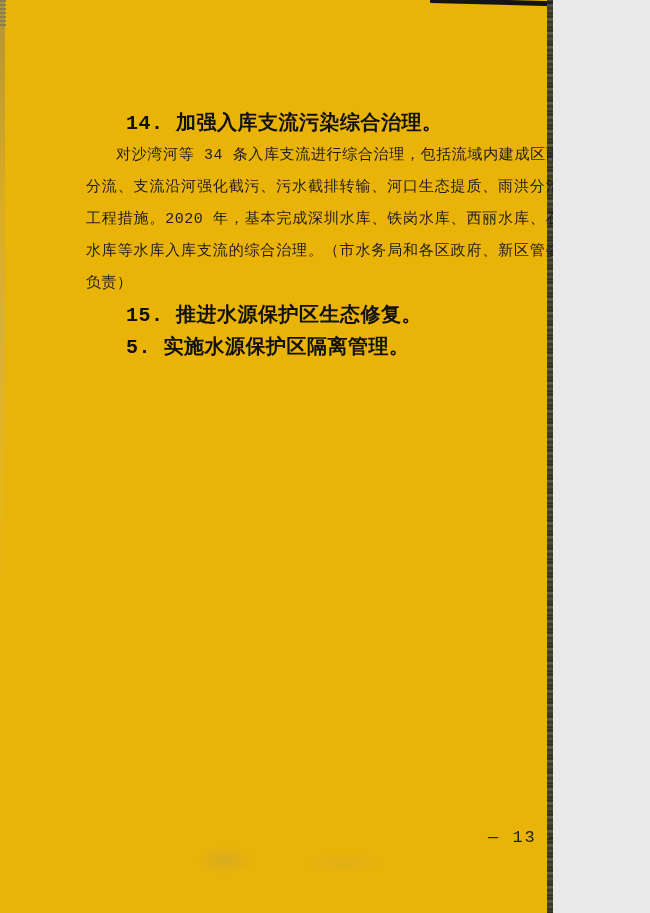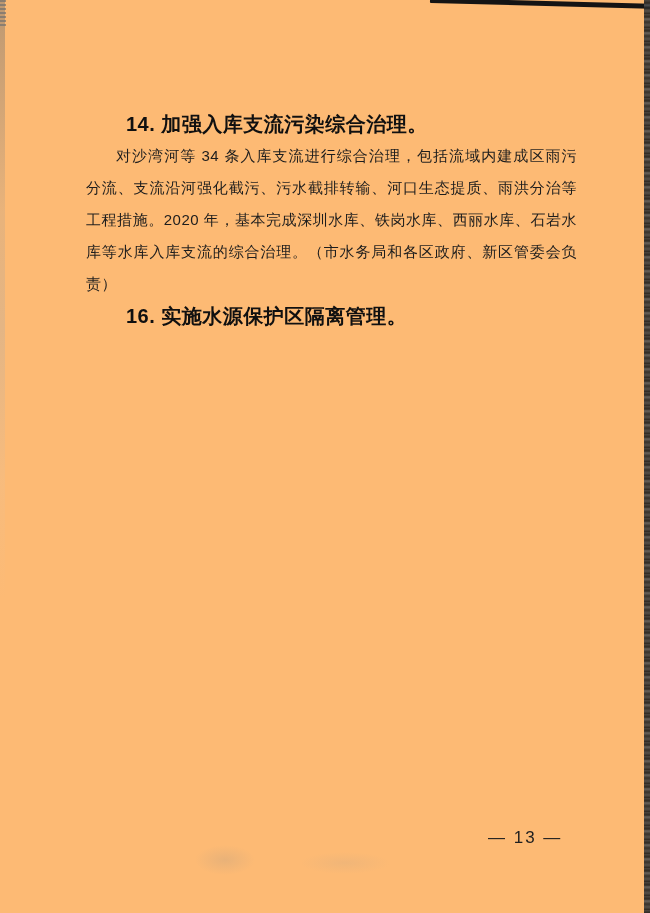--- a/index.html
+++ b/index.html
@@ -2,25 +2,25 @@
 <html><head>
 <meta charset="utf-8">
 <style>
   html, body {
     margin: 0;
     padding: 0;
     background: #e9e9e9;
   }
   .page {
     position: relative;
-    width: 650px;
+    width: 553px;
     height: 913px;
-    background: #fdba74;
+    background: #eab308;
     overflow: hidden;
-    font-family: Liberation Sans, sans-serif;
+    font-family: Liberation Mono, monospace;
     color: #1d1d1d;
   }
   
   .scan-top-edge {
     position: absolute;
     left: 430px;
     top: -2px;
     width: 228px;
     height: 5px;
     background: #141414;
@@ -134,24 +134,25 @@
   <div class="scan-smudge-2"></div>
 
   <div class="content">
 
     <div class="section">
       <h3 class="heading">14. 加强入库支流污染综合治理。</h3>
       <p class="body-para">对沙湾河等 34 条入库支流进行综合治理，包括流域内建成区雨污分流、支流沿河强化截污、污水截排转输、河口生态提质、雨洪分治等工程措施。2020 年，基本完成深圳水库、铁岗水库、西丽水库、石岩水库等水库入库支流的综合治理。（市水务局和各区政府、新区管委会负责）</p>
     </div>
 
     <div class="section">
+      <h3 class="heading">15. 推进水源保护区生态修复。</h3>
     </div>
 
     <div class="section">
-      <h3 class="heading">16. 实施水源保护区隔离管理。</h3>
+      <h3 class="heading">5. 实施水源保护区隔离管理。</h3>
     </div>
 
 
   </div>
 
   <div class="page-number">— 13 —</div>
 
 </div>
 
 </body></html>

